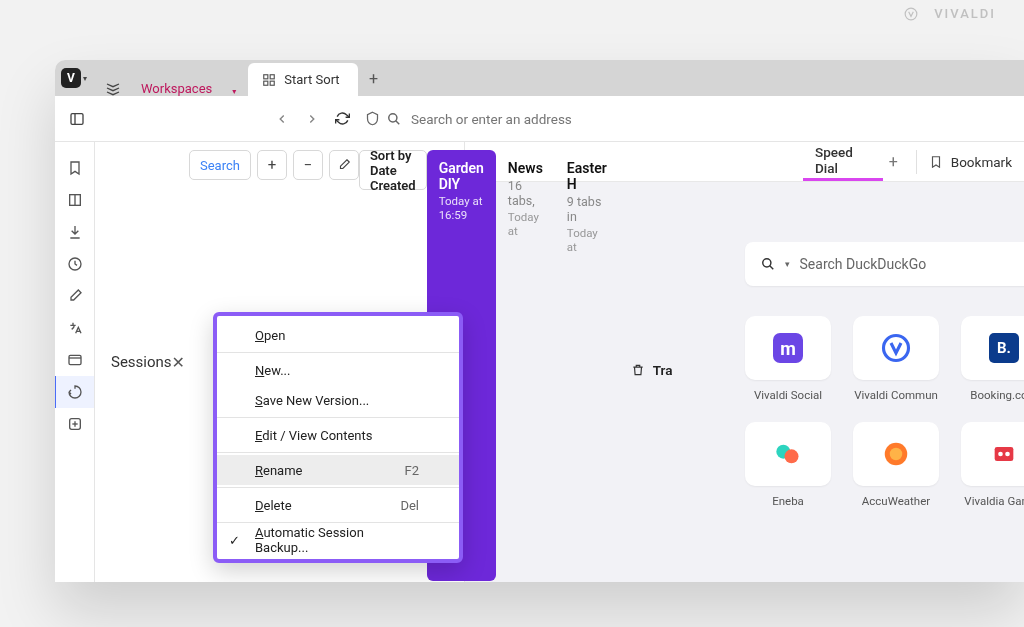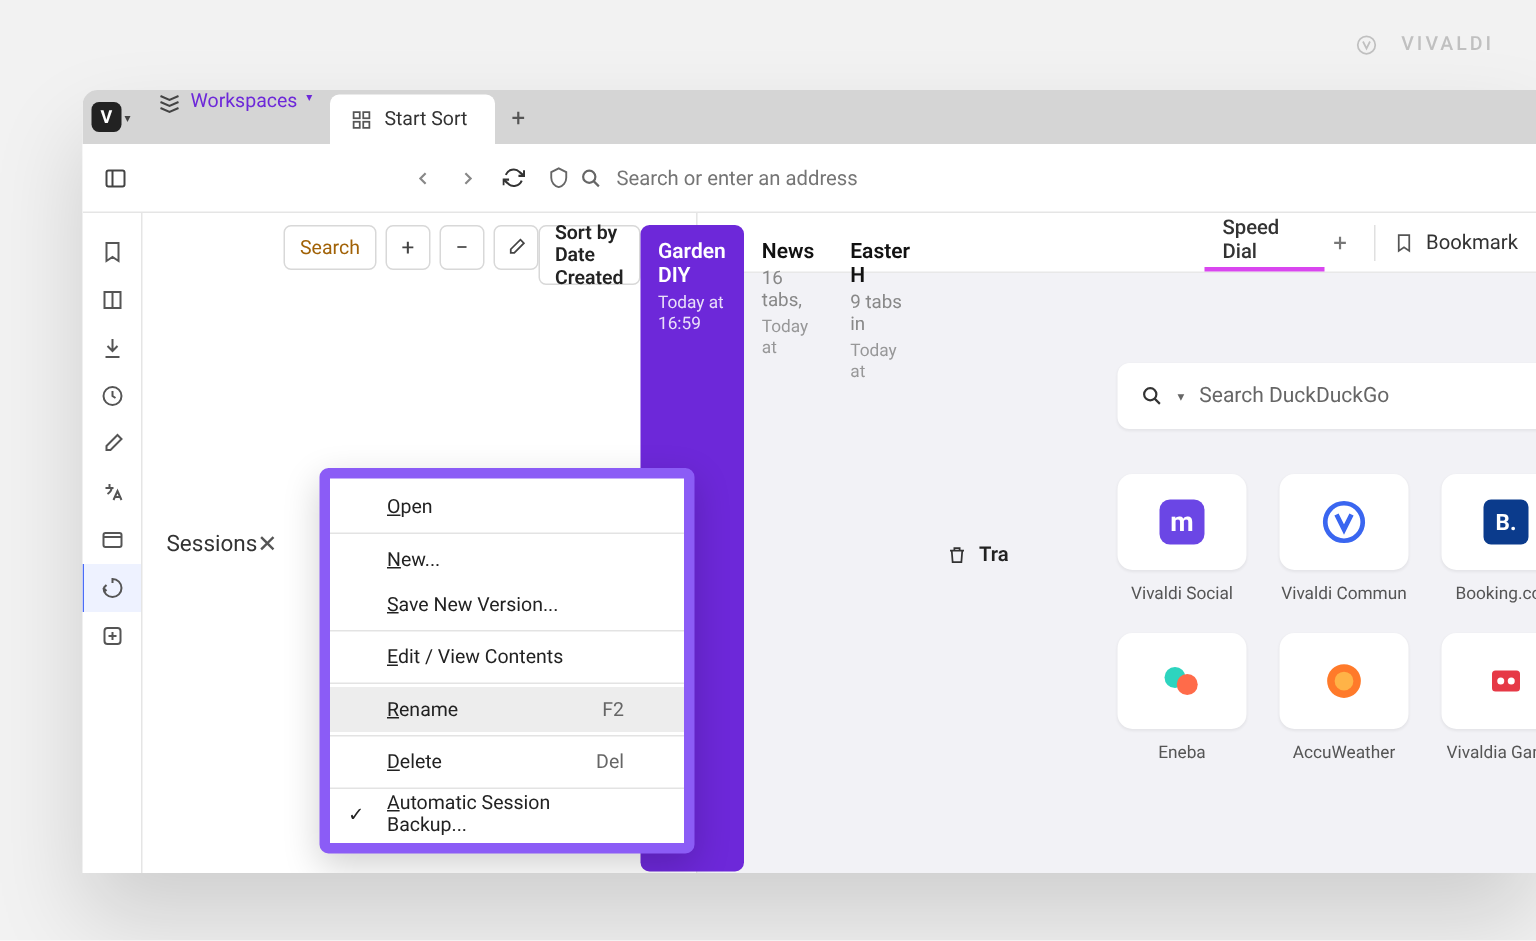--- a/index.html
+++ b/index.html
@@ -1,28 +1,28 @@
 <!DOCTYPE html>
 <html><head>
 <meta charset="utf-8">
 <style>
 * { margin: 0; padding: 0; box-sizing: border-box; font-family: -apple-system, BlinkMacSystemFont, "Segoe UI", Roboto, sans-serif; }
 body { background: #f2f2f2; width: 1024px; height: 627px; overflow: hidden; position: relative; }
 
-.vivaldi-watermark { position: absolute; top: 22px; right: 28px; color: #c0c0c0; font-size: 13px; font-weight: 500; letter-spacing: 2px; display: flex; align-items: center; gap: 16px; }
+.vivaldi-watermark { position: absolute; top: 6px; right: 28px; color: #c0c0c0; font-size: 13px; font-weight: 500; letter-spacing: 2px; display: flex; align-items: center; gap: 16px; }
 .vivaldi-watermark svg { width: 14px; height: 14px; }
 
 .browser-window { position: absolute; top: 60px; left: 55px; right: 0; bottom: 45px; background: #fff; border-radius: 10px 0 0 0; box-shadow: 0 30px 60px rgba(0,0,0,0.15); overflow: hidden; display: flex; flex-direction: column; }
 
 
 .tab-bar { height: 36px; background: #d5d5d5; display: flex; align-items: stretch; }
 .vivaldi-menu { width: 38px; display: flex; align-items: center; justify-content: center; gap: 2px; }
 .vivaldi-menu .logo { width: 20px; height: 20px; background: #222; border-radius: 5px; display: flex; align-items: center; justify-content: center; color: #fff; font-size: 12px; font-weight: bold; }
 .vivaldi-menu .chev { font-size: 8px; color: #444; }
-.workspaces-btn { display: flex; align-items: flex-start; gap: 6px; padding: 0 12px; font-size: 13px; color: #6d28d9; }
+.workspaces-btn { display: flex; align-items: flex-end; gap: 20px; padding: 0 12px; font-size: 13px; color: #be185d; }
 .workspaces-btn .chev { font-size: 8px; }
 .tab { background: #fff; display: flex; align-items: center; gap: 8px; padding: 0 18px 0 14px; font-size: 13px; color: #333; border-radius: 6px 6px 0 0; margin-top: 3px; }
 .new-tab-btn { width: 32px; display: flex; align-items: center; justify-content: center; color: #555; font-size: 16px; }
 
 
 .address-bar { height: 46px; background: #fff; border-bottom: 1px solid #e5e5e5; display: flex; align-items: center; padding: 0 8px; gap: 2px; }
 .panel-toggle { width: 28px; display: flex; justify-content: center; }
 .nav-spacer { width: 180px; }
 .nav-btn { width: 28px; text-align: center; color: #888; }
 .nav-btn.enabled { color: #333; }
@@ -36,36 +36,36 @@
 .iconbar { width: 40px; border-right: 1px solid #e5e5e5; display: flex; flex-direction: column; align-items: center; padding-top: 10px; gap: 0; }
 .iconbar-btn { width: 32px; height: 32px; display: flex; align-items: center; justify-content: center; border-radius: 6px; color: #555; }
 .iconbar-btn.active { background: #eef2ff; border-left: 2px solid #4a6cf7; border-radius: 0; width: 40px; margin-left: -2px; }
 
 
 .sessions-panel { width: 370px; border-right: 1px solid #e5e5e5; display: flex; flex-direction: row; position: relative; padding: 8px 12px 0; }
 .panel-header { display: flex; align-items: center; justify-content: space-between; margin-bottom: 8px; padding: 2px 4px; }
 .panel-title { font-size: 15px; color: #333; }
 .close-x { color: #555; font-size: 16px; }
 .panel-search-row { display: flex; gap: 6px; margin-bottom: 8px; }
-.panel-search { flex: 1; height: 30px; border: 1px solid #d8d8d8; border-radius: 5px; padding: 0 10px; font-size: 13px; color: #a16207; display: flex; align-items: center; }
+.panel-search { flex: 1; height: 30px; border: 1px solid #d8d8d8; border-radius: 5px; padding: 0 10px; font-size: 13px; color: #3b82f6; display: flex; align-items: center; }
 .square-btn { width: 30px; height: 30px; border: 1px solid #d8d8d8; border-radius: 5px; display: flex; align-items: center; justify-content: center; font-size: 15px; color: #444; }
 .sort-row { height: 40px; border: 1px solid #d8d8d8; border-radius: 5px; display: flex; align-items: center; padding: 0 10px; font-size: 13px; font-weight: 600; color: #222; margin-bottom: 8px; }
 
 .session-item { border-radius: 6px; padding: 10px 12px; margin-bottom: 1px; }
 .session-item.selected { background: #6d28d9; color: #fff; }
 .session-item .name { font-weight: 600; font-size: 14px; }
 .session-item .meta { font-size: 12.5px; margin-top: 2px; }
 .session-item .ts { font-size: 11.5px; margin-top: 2px; opacity: 0.85; }
 .session-item:not(.selected) .name { color: #111; }
 .session-item:not(.selected) .meta, .session-item:not(.selected) .ts { color: #888; }
 
 .trash-row { display: flex; align-items: center; gap: 8px; padding: 8px 12px; font-size: 13.5px; font-weight: 600; color: #222; margin-top: 8px; }
 
 
-.context-menu { position: absolute; top: 170px; left: 118px; width: 250px; background: #fff; border: 7px solid #8b5cf6; border-radius: 6px; box-shadow: 0 8px 24px rgba(0,0,0,0.18); z-index: 5; padding: 4px 0; }
+.context-menu { position: absolute; top: 170px; left: 118px; width: 250px; background: #fff; border: 4px solid #8b5cf6; border-radius: 6px; box-shadow: 0 8px 24px rgba(0,0,0,0.18); z-index: 5; padding: 4px 0; }
 .menu-item { height: 30px; display: flex; align-items: center; padding: 0 40px 0 38px; font-size: 13px; color: #222; position: relative; }
 .menu-item.hover { background: #ededed; }
 .menu-item .ul { text-decoration: underline; text-decoration-thickness: 1px; }
 .menu-item .shortcut { margin-left: auto; color: #666; }
 .menu-sep { height: 1px; background: #e3e3e3; margin: 2px 0; }
 .menu-check { position: absolute; left: 12px; }
 
 
 .start-page { flex: 1; background: #f2f2f6; display: flex; flex-direction: column; overflow: hidden; }
 .sp-tabs { height: 40px; background: #fff; display: flex; align-items: center; padding-left: 338px; border-bottom: 1px solid #e8e8e8; }

